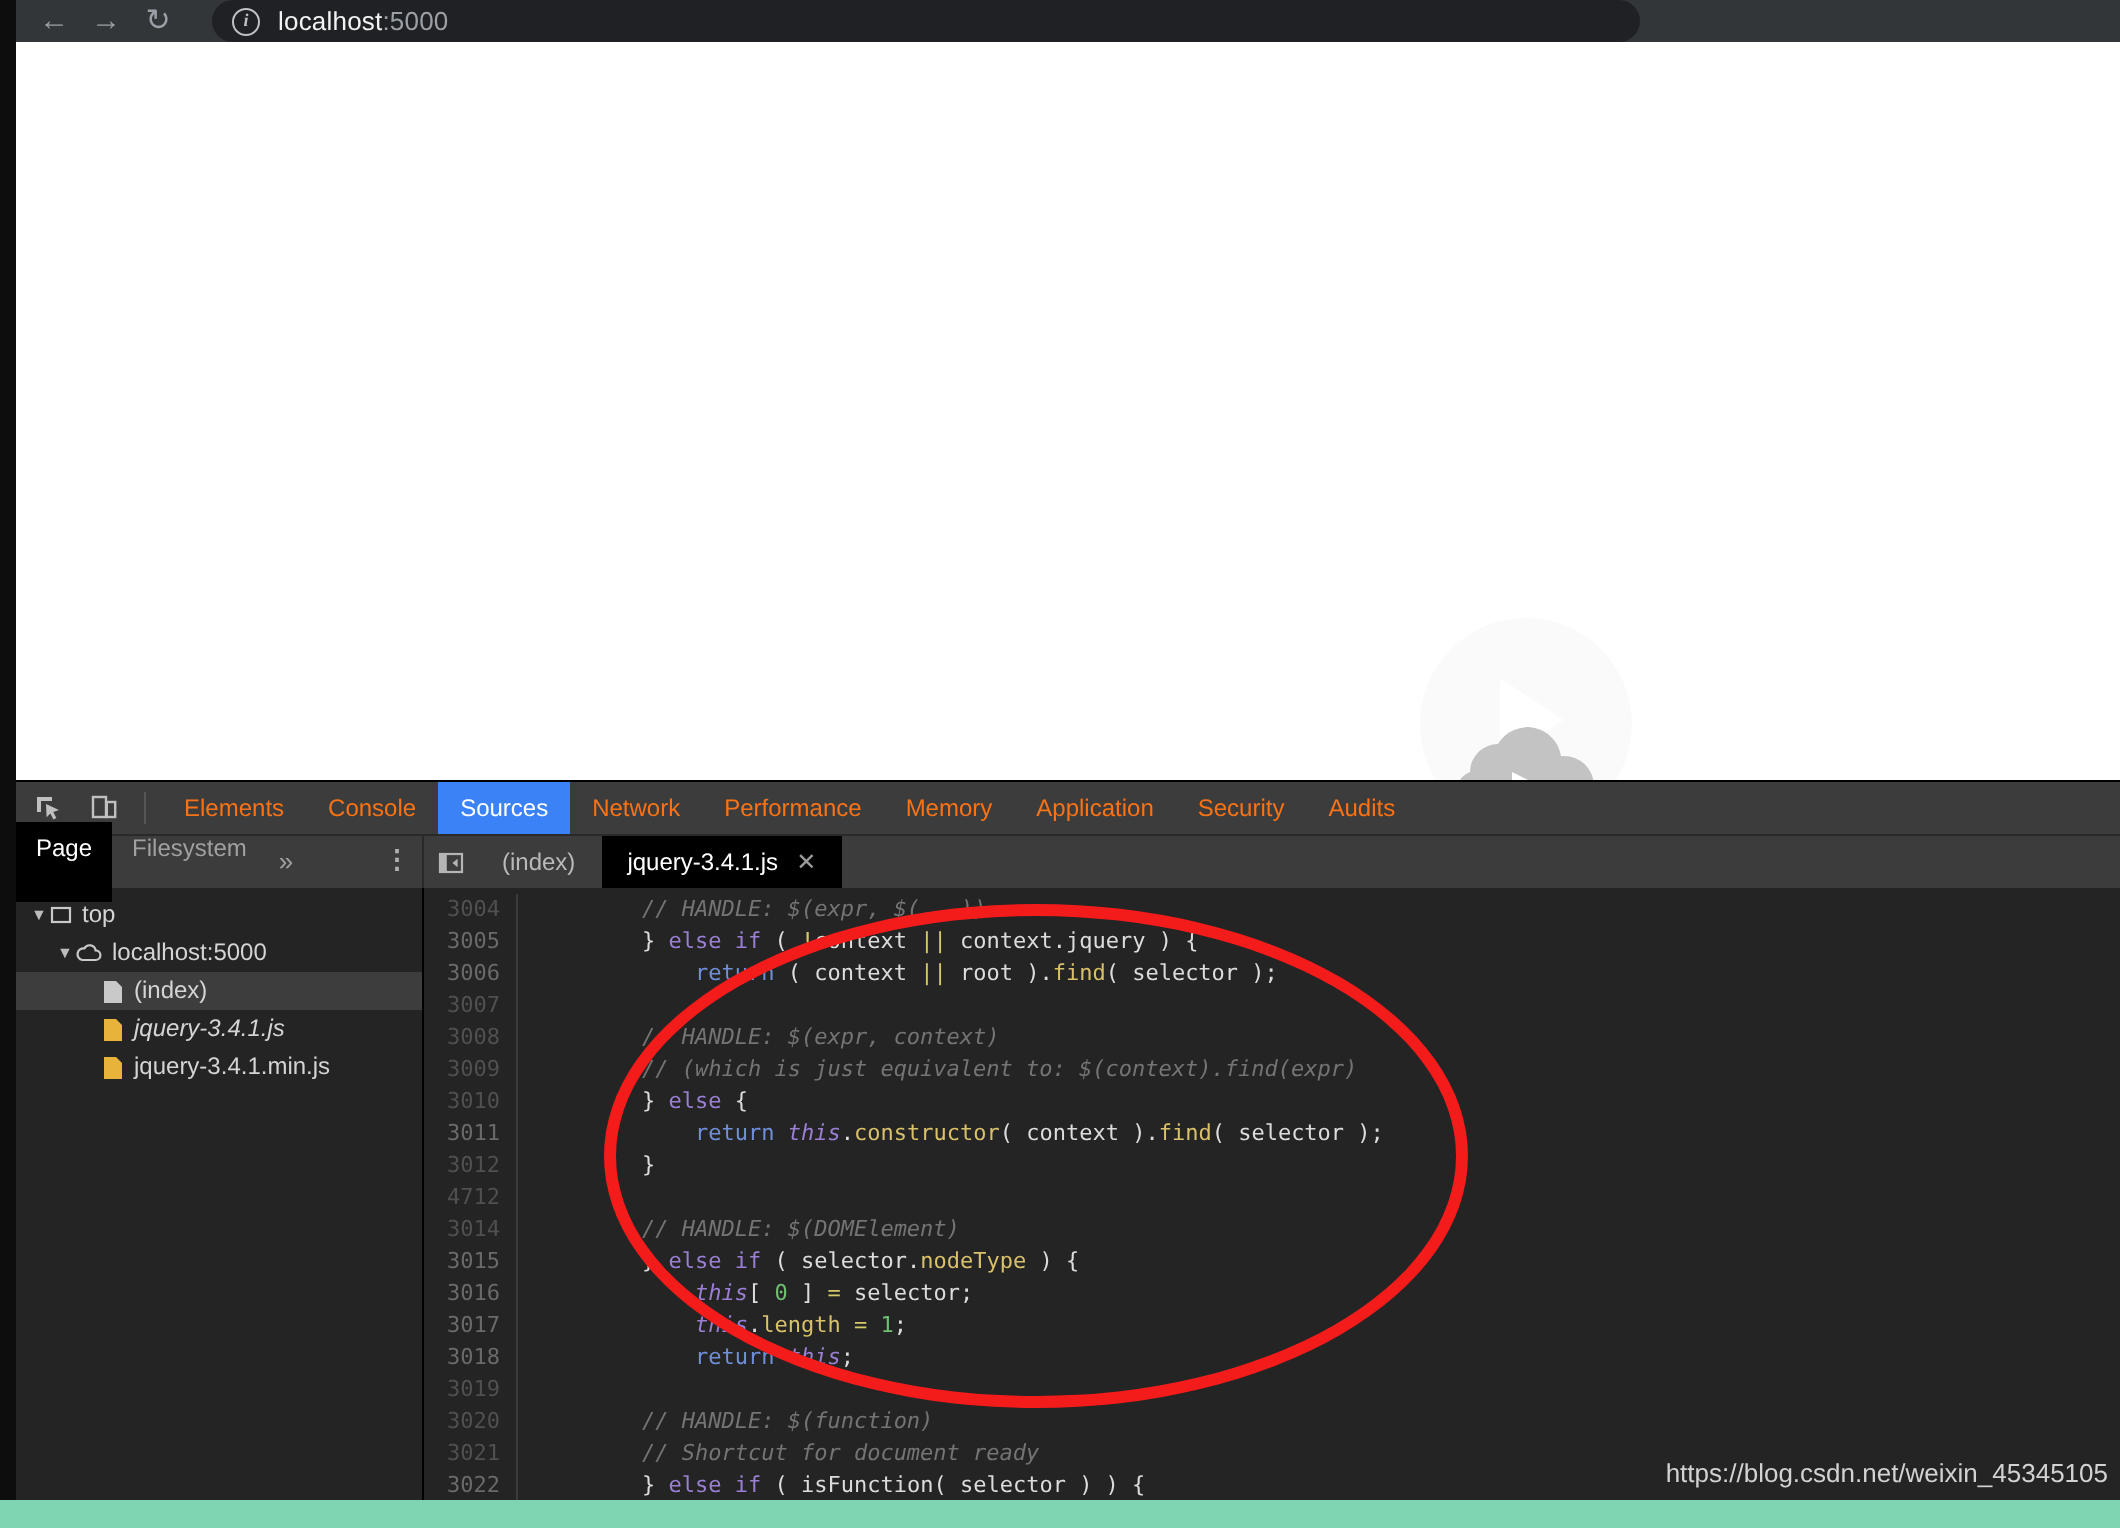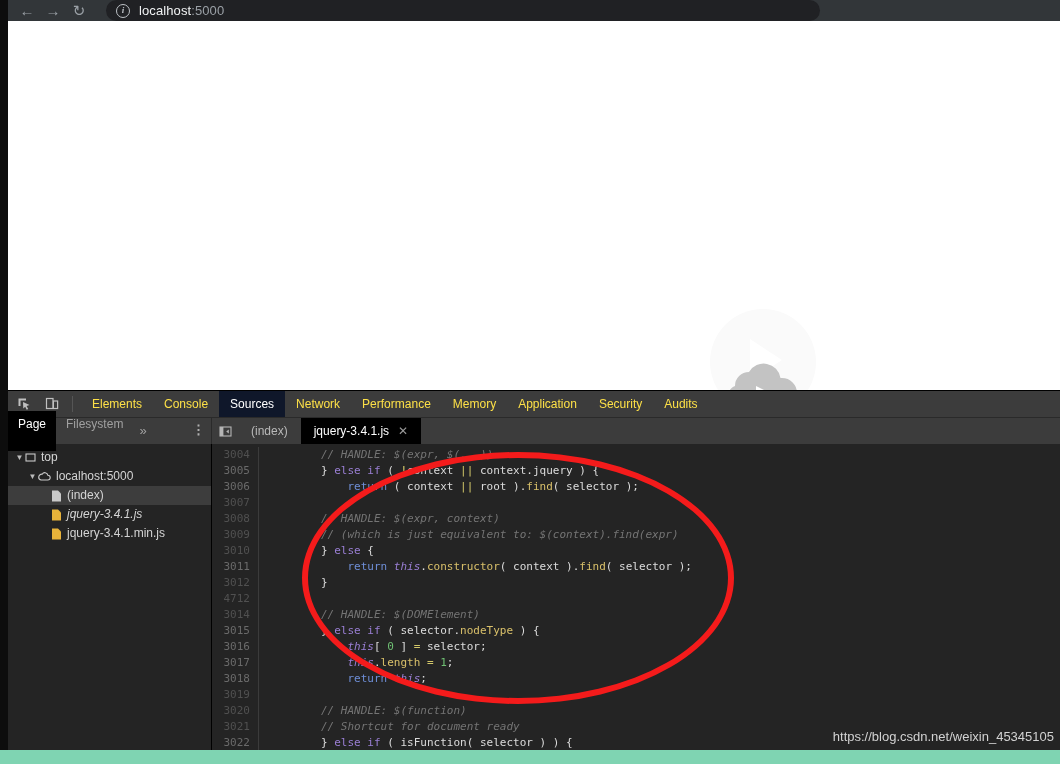--- a/index.html
+++ b/index.html
@@ -87,23 +87,23 @@
   .dt-icon-btn{
     width:24px;height:24px;margin-left:4px;
     display:flex;align-items:center;justify-content:center;
   }
   .dt-icon-btn svg{display:block;}
   #toolbar-sep{
     width:1px;height:16px;background:#555;margin:0 8px;
   }
   .dt-tab{
     height:26px;line-height:26px;padding:0 11px;
-    color:#fde047;font-size:12px;white-space:nowrap;
-  }
-  .dt-tab.active{background:#0f172a;color:#ffffff;}
+    color:#f97316;font-size:12px;white-space:nowrap;
+  }
+  .dt-tab.active{background:#3b82f6;color:#ffffff;}
 
   
   #dt-row2{height:26px;display:flex;background:#3c3c3c;}
   #nav-tabbar{
     width:203px;height:26px;display:flex;align-items:center;
     background:#3c3c3c;border-right:1px solid #2a2a2a;position:relative;
   }
   .nav-tab{
     height:40px;line-height:26px;padding:0 10px;font-size:12px;color:#a0a0a0;
   }

